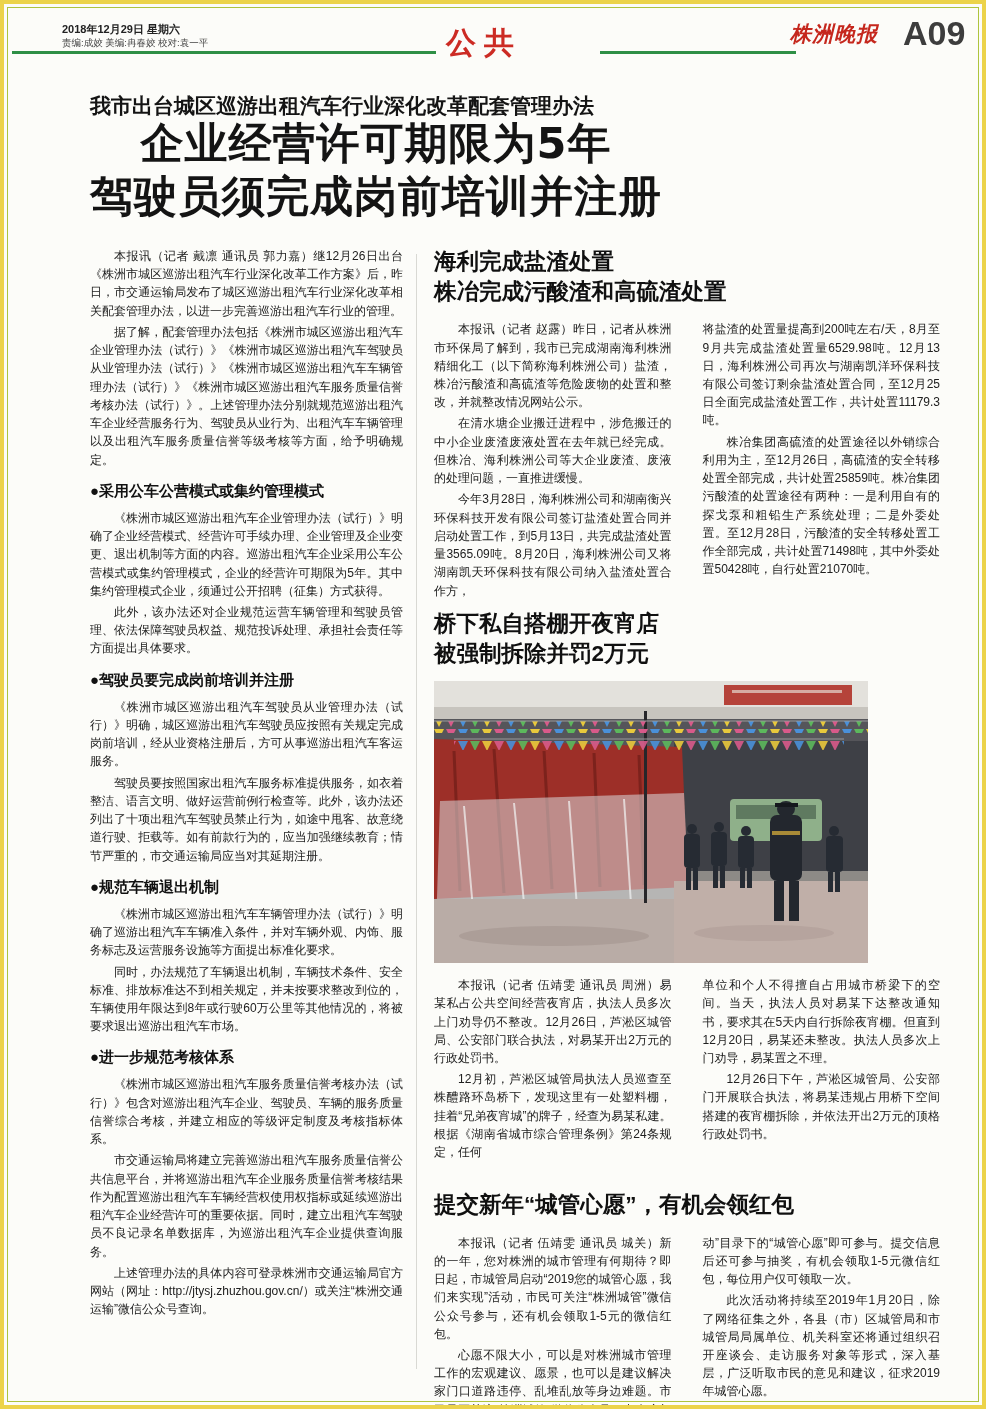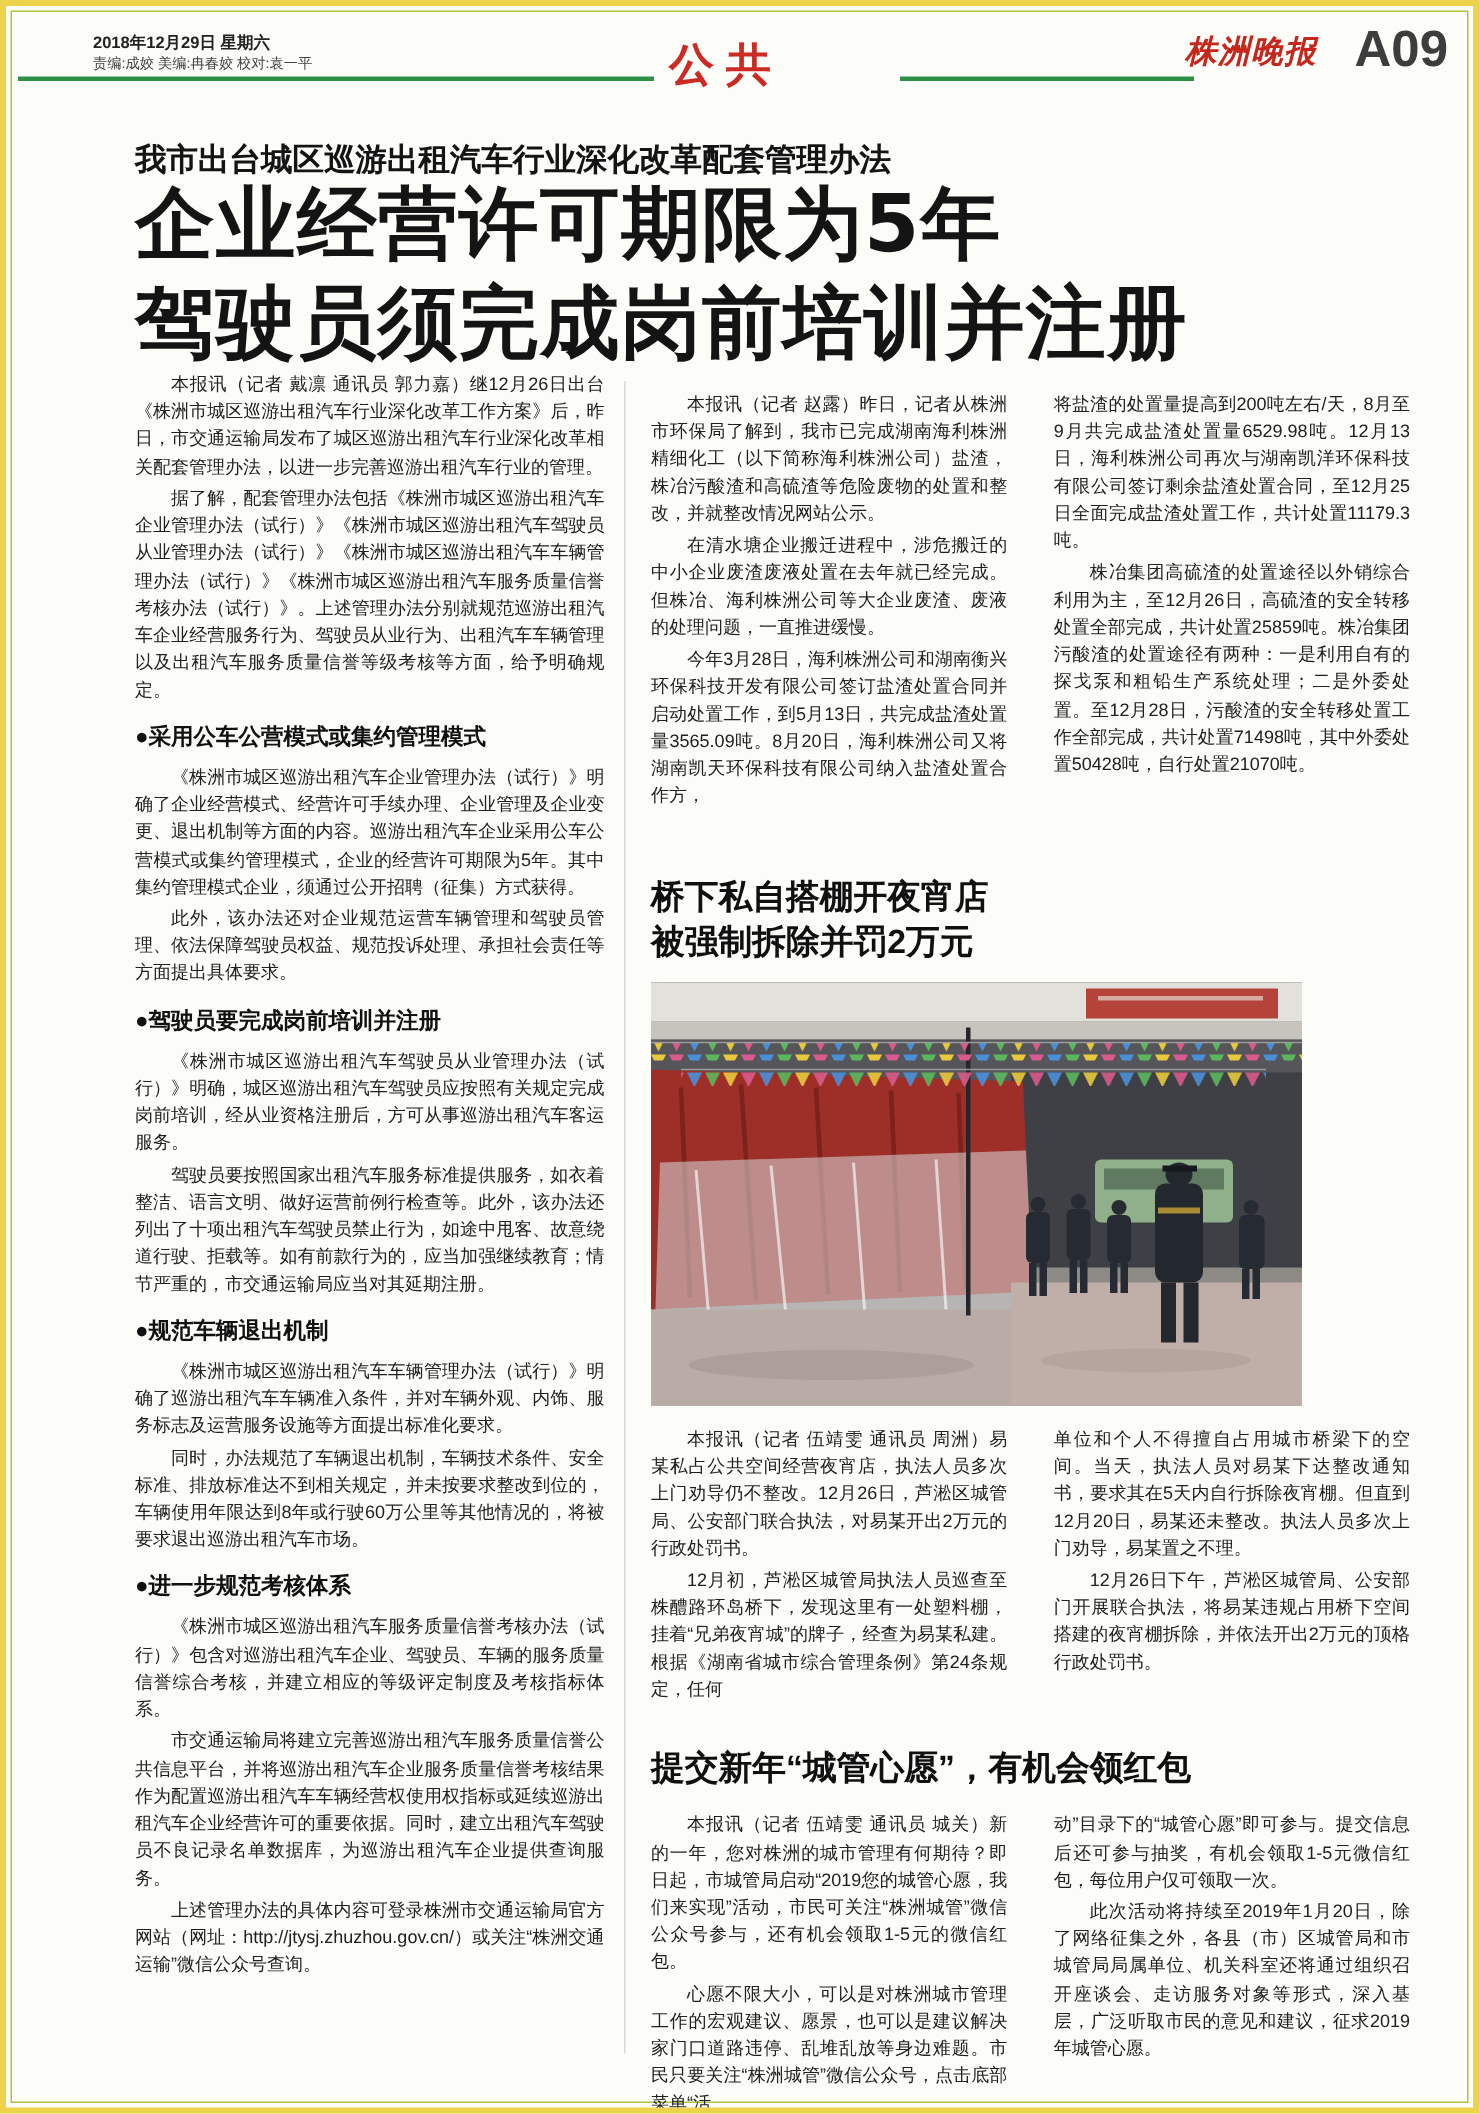--- a/index.html
+++ b/index.html
@@ -20,37 +20,37 @@
   .section-box { position: absolute; left: 442px; top: 10px; display: flex; align-items: center; gap: 9px; height: 42px; flex-direction: column; }
   .bar { display: inline-block; background: #cc2b24; }
   .bar.thick { width: 10px; height: 38px; }
   .bar.thin  { width: 5px;  height: 38px; }
   .section-text { font-size: 30px; font-weight: 900; color: #cc2b24; letter-spacing: 8px; }
   .masthead { position: absolute; left: 786px; top: 16px; font-size: 21px; font-weight: 900; font-style: italic; color: #c5271d; letter-spacing: 1px; }
   .pageno { position: absolute; left: 899px; top: 10px; font-size: 34px; font-weight: 800; color: #3d3d3d; }
 
   
   .kicker { position: absolute; left: 86px; top: 88px; font-size: 21px; font-weight: bold; color: #141414; }
-  .headline { position: absolute; left: 86px; top: 113px; font-size: 53px; line-height: 1.24; font-weight: 900; color: #141414; letter-spacing: 1px; font-family: "DejaVu Sans", sans-serif; }
+  .headline { position: absolute; left: 86px; top: 113px; font-size: 43px; line-height: 1.24; font-weight: 900; color: #141414; letter-spacing: 1px; font-family: "DejaVu Sans", sans-serif; text-align: center; }
 
   
   .para { margin: 0 0 3px; font-size: 12px; line-height: 1.52; text-align: justify; text-indent: 2em; color: #202020; }
   .para.cont { text-indent: 0; }
   .subhead { font-size: 15px; font-weight: bold; margin: 13px 0 8px; color: #111; }
 
   
   .left-col { position: absolute; left: 86px; top: 243px; width: 313px; }
   .v-rule { position: absolute; left: 412px; top: 250px; width: 1px; height: 1115px; background: #d9d9d4; }
   .right-sec { position: absolute; left: 430px; top: 243px; width: 506px; }
 
   .a-title { font-size: 22.5px; font-weight: bold; line-height: 1.34; color: #101010; }
   .cols { display: flex; gap: 31px; margin-top: 13px; }
   .col { width: 245px; }
 
-  .a2-block { margin-top: 40px; }
+  .a2-block { margin-top: 6px; }
   .photo-row { display: flex; margin-top: 12px; }
   .photo { width: 434px; height: 282px; background: #8d8a86; flex: none; }
   .photo-cap { width: 62px; margin-left: 8px; font-size: 11px; line-height: 1.55; color: #222; padding-top: 166px; }
   .photo-credit { margin-top: 8px; }
 
   .a3-block { margin-top: 26px; }
 </style>
 </head>
 <body>
 
@@ -92,20 +92,24 @@
     <h3 class="subhead">●进一步规范考核体系</h3>
     <p class="para">《株洲市城区巡游出租汽车服务质量信誉考核办法（试行）》包含对巡游出租汽车企业、驾驶员、车辆的服务质量信誉综合考核，并建立相应的等级评定制度及考核指标体系。</p>
     <p class="para">市交通运输局将建立完善巡游出租汽车服务质量信誉公共信息平台，并将巡游出租汽车企业服务质量信誉考核结果作为配置巡游出租汽车车辆经营权使用权指标或延续巡游出租汽车企业经营许可的重要依据。同时，建立出租汽车驾驶员不良记录名单数据库，为巡游出租汽车企业提供查询服务。</p>
     <p class="para">上述管理办法的具体内容可登录株洲市交通运输局官方网站（网址：http://jtysj.zhuzhou.gov.cn/）或关注“株洲交通运输”微信公众号查询。</p>
   </div>
 
   <div class="v-rule"></div>
 
   <div class="right-sec">
 
+    <div class="a-title">
+      <div>海利完成盐渣处置</div>
+      <div>株冶完成污酸渣和高硫渣处置</div>
+    </div>
     <div class="cols">
       <div class="col">
         <p class="para">本报讯（记者 赵露）昨日，记者从株洲市环保局了解到，我市已完成湖南海利株洲精细化工（以下简称海利株洲公司）盐渣，株冶污酸渣和高硫渣等危险废物的处置和整改，并就整改情况网站公示。</p>
         <p class="para">在清水塘企业搬迁进程中，涉危搬迁的中小企业废渣废液处置在去年就已经完成。但株冶、海利株洲公司等大企业废渣、废液的处理问题，一直推进缓慢。</p>
         <p class="para">今年3月28日，海利株洲公司和湖南衡兴环保科技开发有限公司签订盐渣处置合同并启动处置工作，到5月13日，共完成盐渣处置量3565.09吨。8月20日，海利株洲公司又将湖南凯天环保科技有限公司纳入盐渣处置合作方，</p>
       </div>
       <div class="col">
         <p class="para cont">将盐渣的处置量提高到200吨左右/天，8月至9月共完成盐渣处置量6529.98吨。12月13日，海利株洲公司再次与湖南凯洋环保科技有限公司签订剩余盐渣处置合同，至12月25日全面完成盐渣处置工作，共计处置11179.3吨。</p>
         <p class="para">株冶集团高硫渣的处置途径以外销综合利用为主，至12月26日，高硫渣的安全转移处置全部完成，共计处置25859吨。株冶集团污酸渣的处置途径有两种：一是利用自有的探戈泵和粗铅生产系统处理；二是外委处置。至12月28日，污酸渣的安全转移处置工作全部完成，共计处置71498吨，其中外委处置50428吨，自行处置21070吨。</p>
       </div>

